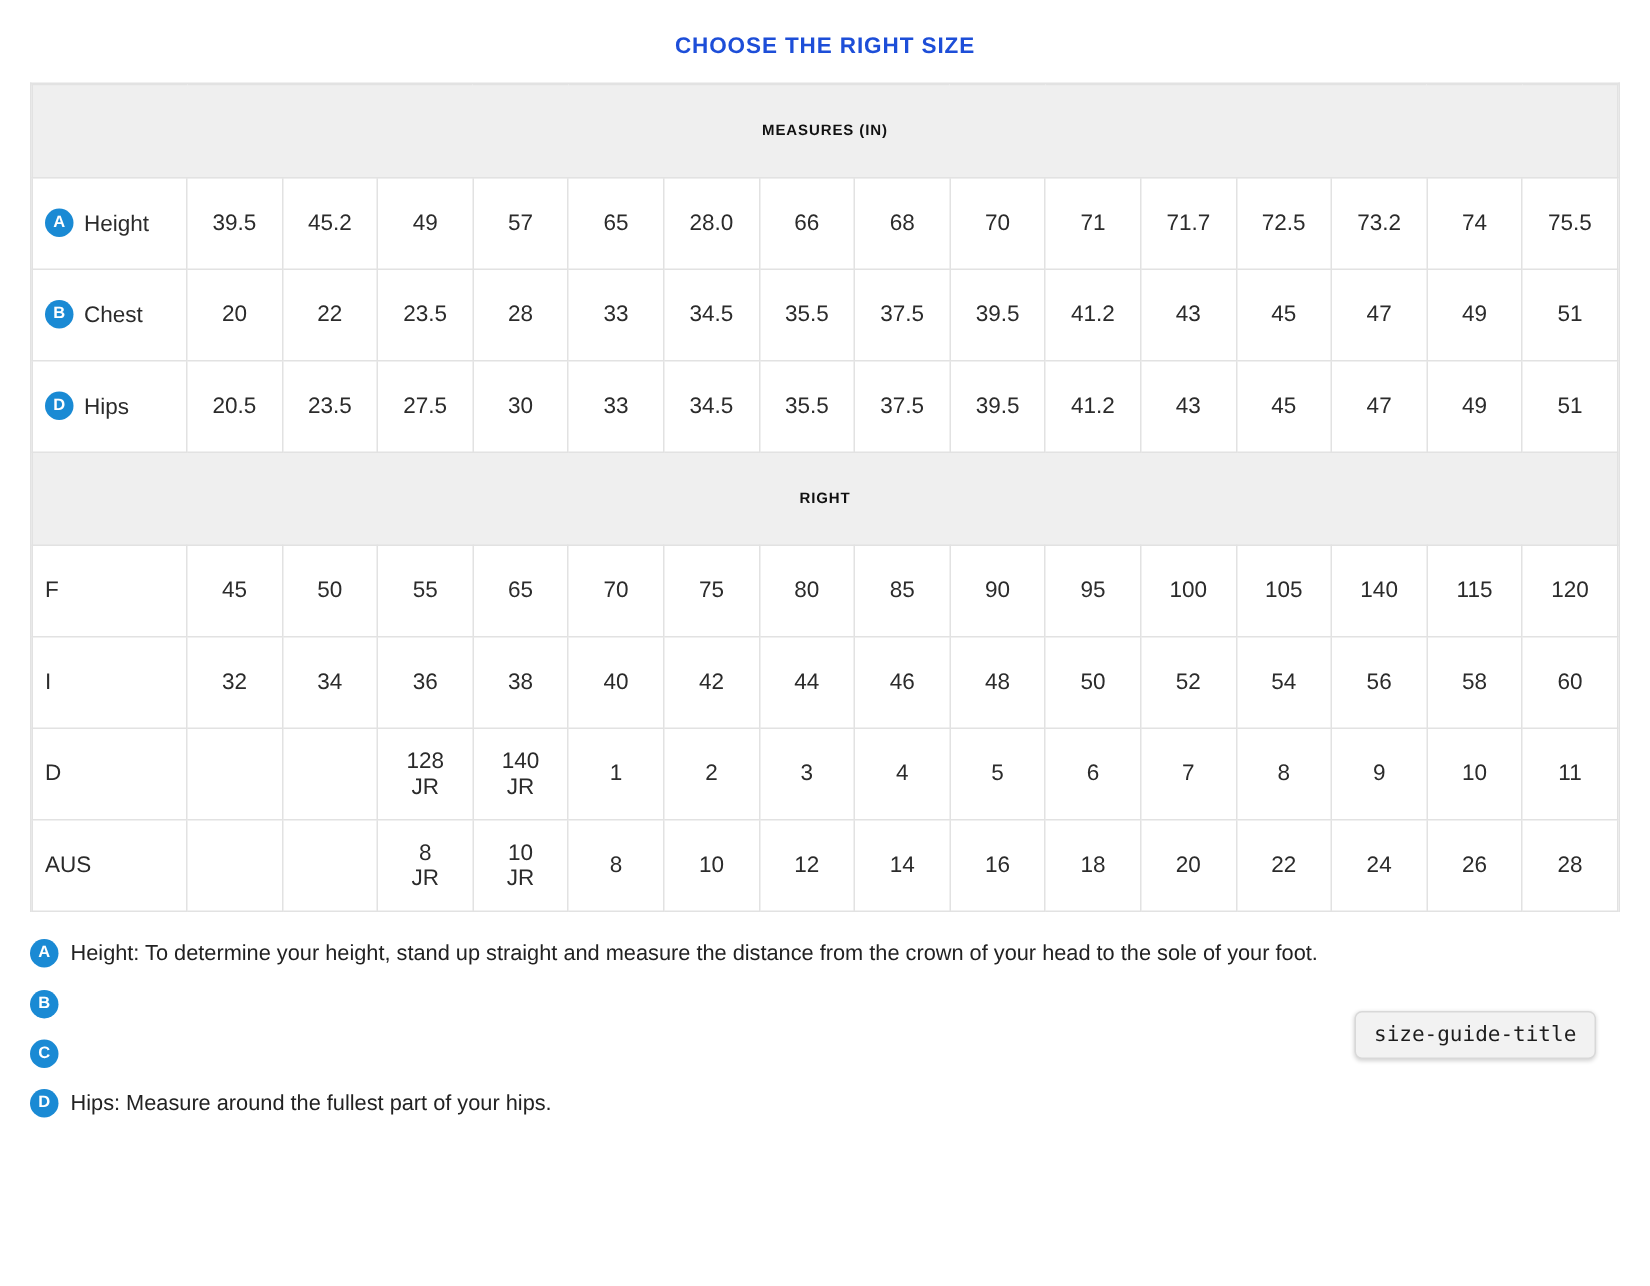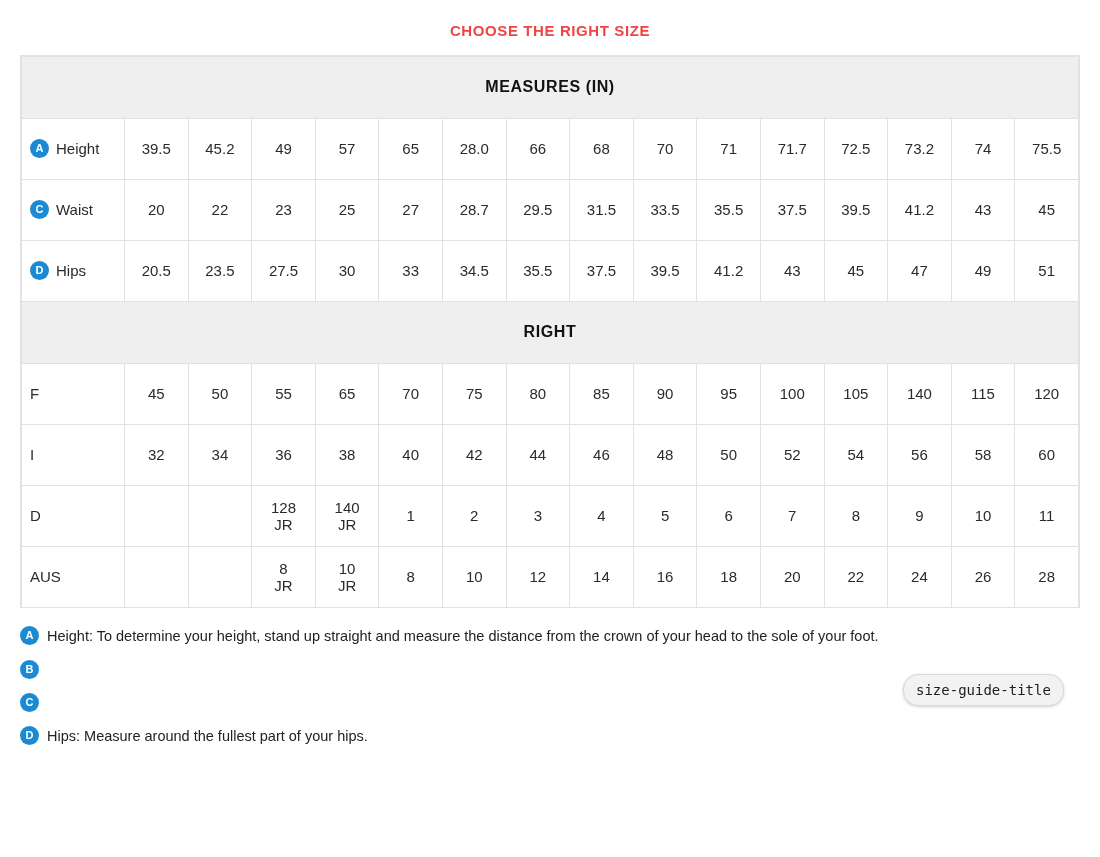--- a/index.html
+++ b/index.html
@@ -18,21 +18,21 @@
   .page {
     width: 1100px;
     padding: 0;
     box-sizing: border-box;
   }
   .title {
     text-align: center;
     font-size: 15px;
     font-weight: bold;
     letter-spacing: 0.6px;
-    color: #ef4444;
+    color: #1d4ed8;
     padding: 22px 0 16px 0;
     text-transform: uppercase;
   }
   .chart-wrap {
     margin: 0 20px;
     border: 1px solid #e2e2e2;
     border-bottom: none;
   }
   table.size-table {
     border-collapse: collapse;
@@ -45,21 +45,21 @@
     text-align: center;
     height: 56px;
     padding: 2px 2px;
     color: #2b2b2b;
     background: #ffffff;
     line-height: 1.15;
   }
   table.size-table td.section {
     background: #efefef;
     font-weight: bold;
-    font-size: 16px;
+    font-size: 10px;
     letter-spacing: 0.6px;
     height: 57px;
     color: #111111;
   }
   table.size-table td.rowlabel {
     text-align: left;
     padding-left: 8px;
     white-space: nowrap;
     font-size: 15px;
   }
@@ -106,21 +106,21 @@
   .note .note-text {
     padding-top: 1px;
   }
   
   .tooltip {
     position: absolute;
     left: 903px;
     top: 674px;
     background: #f2f2f2;
     border: 1px solid #d8d8d8;
-    border-radius: 15px;
+    border-radius: 5px;
     box-shadow: 0 1px 3px rgba(0,0,0,0.18);
     font-size: 14px;
     color: #1d1d1d;
     padding: 7px 12px;
     font-family: "DejaVu Sans Mono", monospace;
     white-space: nowrap;
     z-index: 50;
   }
 </style>
 </head>
@@ -167,39 +167,39 @@
           <td>68</td>
           <td>70</td>
           <td>71</td>
           <td>71.7</td>
           <td>72.5</td>
           <td>73.2</td>
           <td>74</td>
           <td>75.5</td>
         </tr>
 
-
-        <tr>
-          <td class="rowlabel measure"><span class="badge">C</span><span class="lbl">Waist</span></td>
+        <tr>
+          <td class="rowlabel measure"><span class="badge">B</span><span class="lbl">Chest</span></td>
           <td>20</td>
           <td>22</td>
-          <td>23</td>
-          <td>25</td>
-          <td>27</td>
-          <td>28.7</td>
-          <td>29.5</td>
-          <td>31.5</td>
-          <td>33.5</td>
+          <td>23.5</td>
+          <td>28</td>
+          <td>33</td>
+          <td>34.5</td>
           <td>35.5</td>
           <td>37.5</td>
           <td>39.5</td>
           <td>41.2</td>
           <td>43</td>
           <td>45</td>
-        </tr>
+          <td>47</td>
+          <td>49</td>
+          <td>51</td>
+        </tr>
+
 
         <tr>
           <td class="rowlabel measure"><span class="badge">D</span><span class="lbl">Hips</span></td>
           <td>20.5</td>
           <td>23.5</td>
           <td>27.5</td>
           <td>30</td>
           <td>33</td>
           <td>34.5</td>
           <td>35.5</td>

